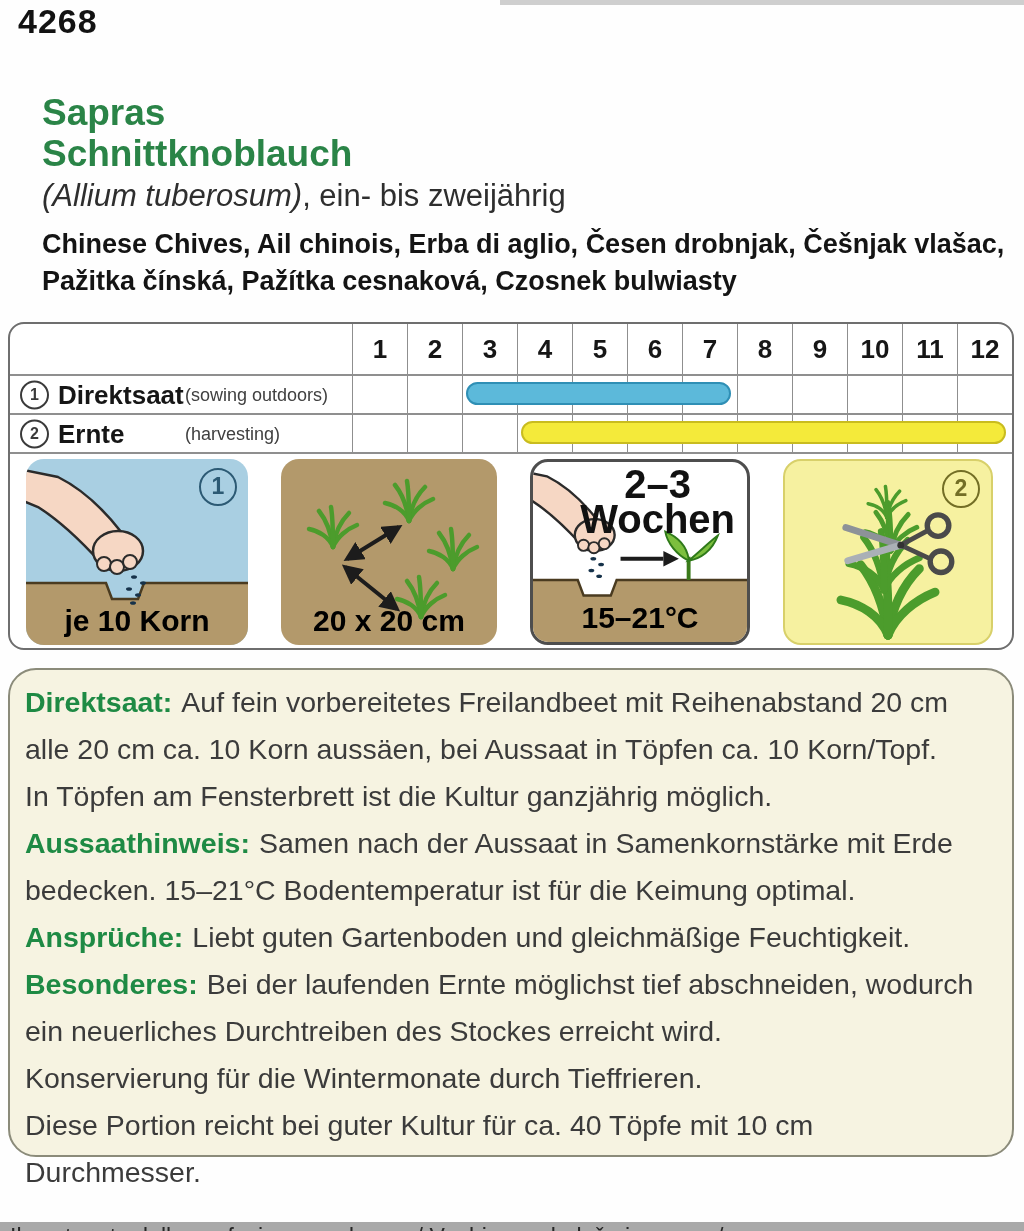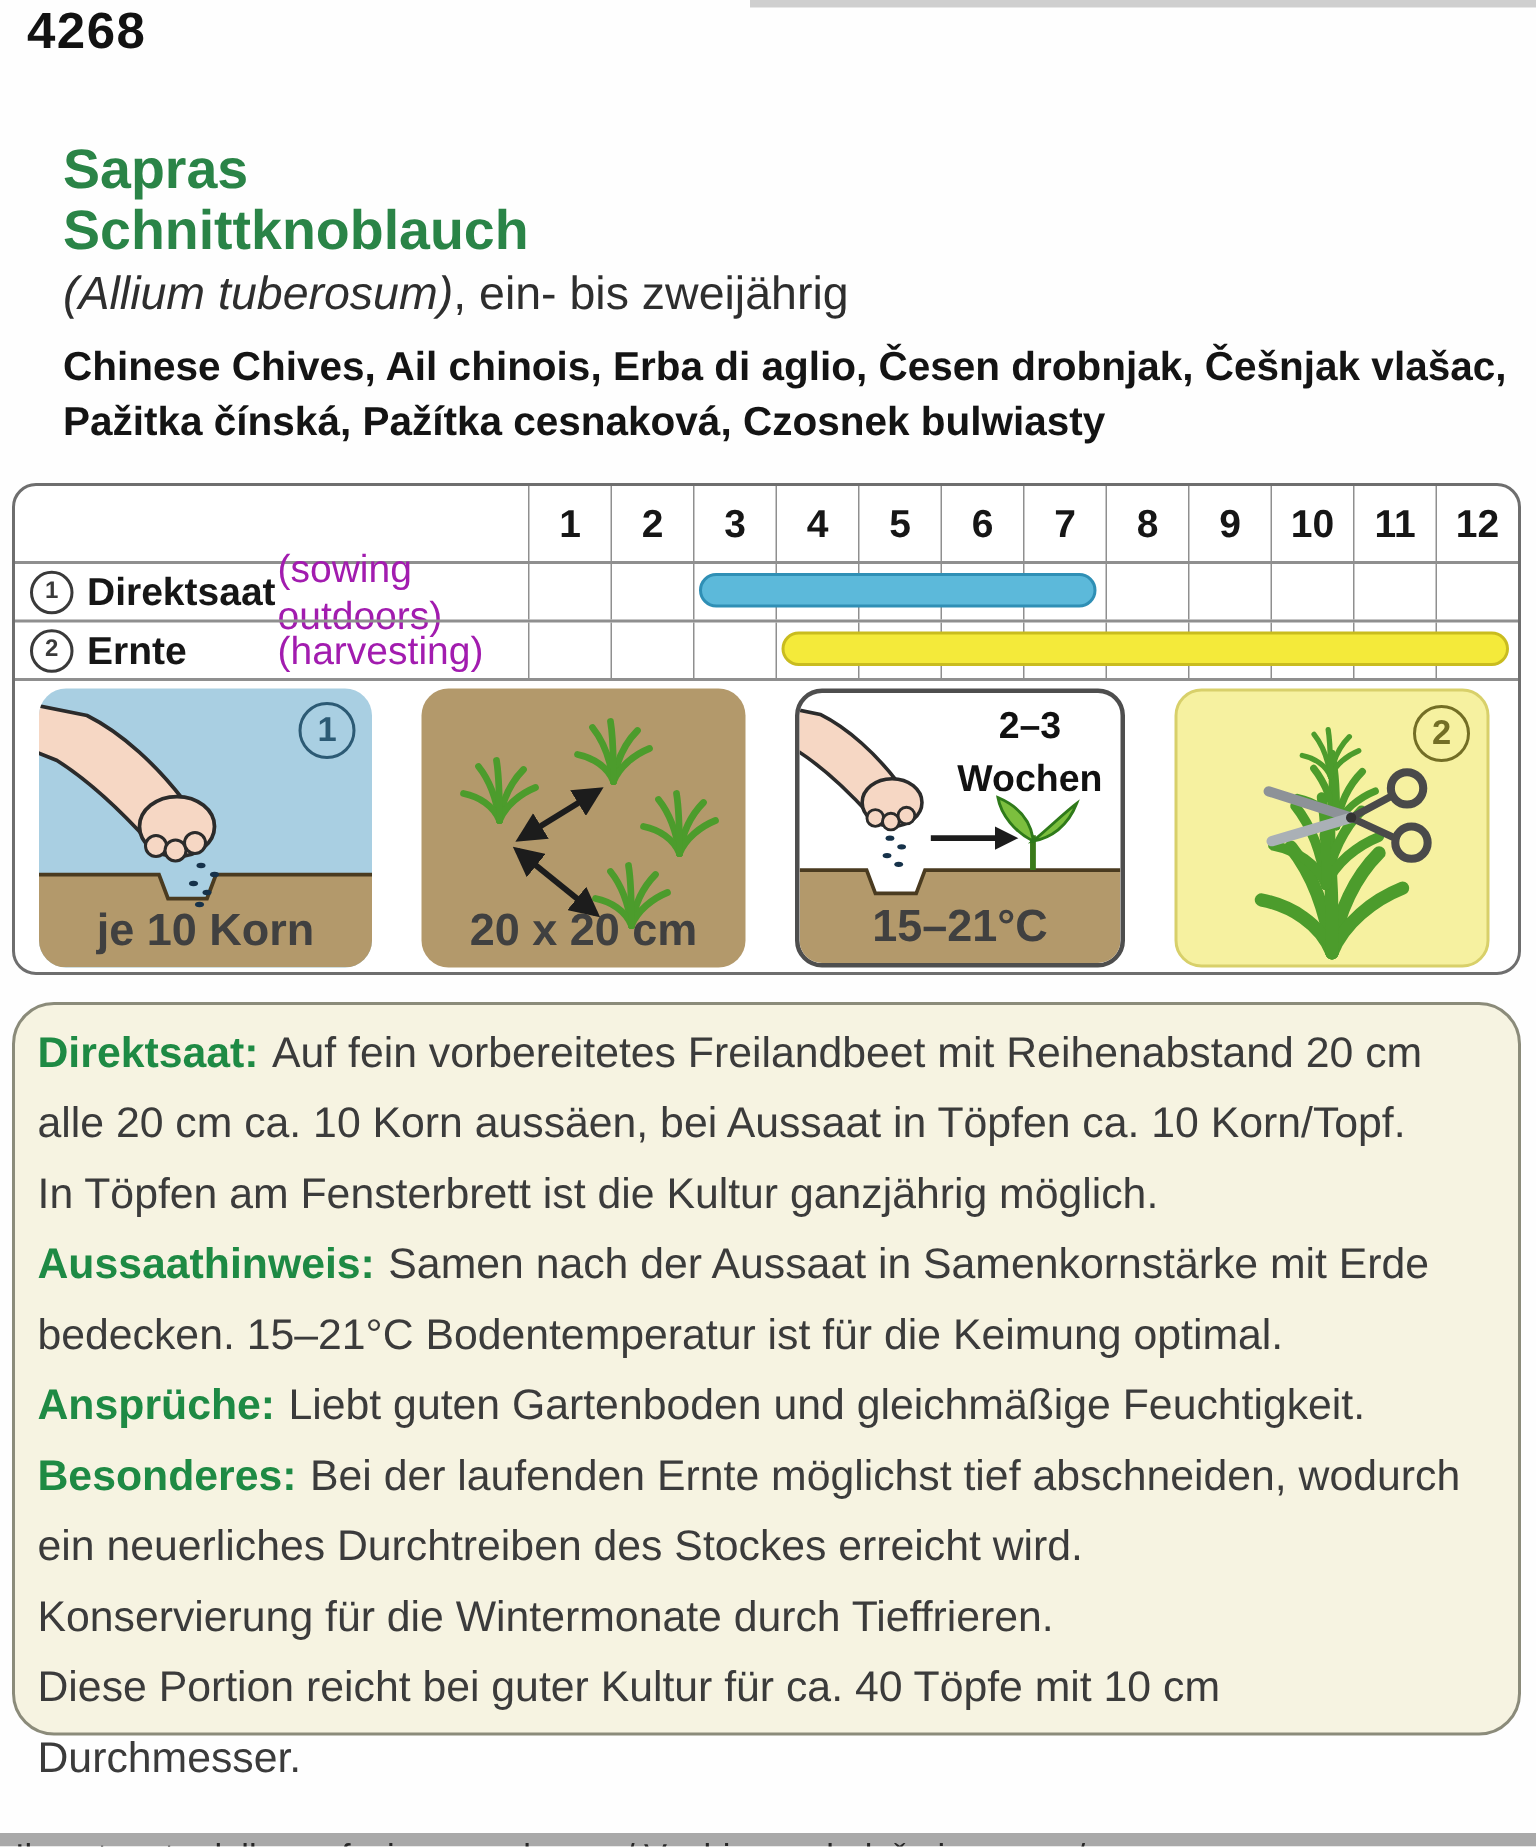--- a/index.html
+++ b/index.html
@@ -30,39 +30,39 @@
   .cal-row.data.last{border-bottom:2px solid #8f8f8f;}
   .cal-spacer,.cal-label{width:342px;flex:0 0 342px;position:relative;}
   .cal-cell{flex:1 1 0;border-left:1.5px solid #8f8f8f;display:flex;align-items:center;justify-content:center;}
   .cal-row.header .cal-cell{font-size:26px;font-weight:bold;color:#161616;}
   .row-circ{
     position:absolute;left:10px;top:50%;transform:translateY(-50%);
     width:25px;height:25px;border:2px solid #3a3a3a;border-radius:50%;
     font-size:16px;font-weight:bold;color:#3a3a3a;text-align:center;line-height:24px;
   }
   .row-name{position:absolute;left:48px;top:50%;transform:translateY(-50%);font-size:26px;font-weight:bold;color:#161616;}
-  .row-sub{position:absolute;left:175px;top:50%;transform:translateY(-50%);font-size:26px;color:#a21caf;}
+  .row-sub{position:absolute;left:175px;top:50%;transform:translateY(-50%);font-size:18px;color:#404040;}
   .bar-layer{position:absolute;left:342px;right:0;top:0;bottom:0;}
   .bar{position:absolute;top:6px;height:23px;border-radius:12px;box-sizing:border-box;}
 
   
   .picto-row{position:absolute;left:0;right:0;top:132px;bottom:0;display:flex;align-items:center;padding:0 16px;gap:33px;}
   .picto{position:relative;height:186px;border-radius:18px;overflow:hidden;flex:0 0 auto;}
   .picto svg{position:absolute;left:0;top:0;width:100%;height:100%;}
   .p1{width:222px;background:#a9cfe2;}
   .p2{width:216px;background:#b3996b;}
   .p3{width:220px;background:#ffffff;border:3px solid #4e4e4e;box-sizing:border-box;}
   .p4{width:210px;background:#f6f1a0;border:2px solid #d8d06a;box-sizing:border-box;}
   .picto-caption{position:absolute;bottom:7px;left:0;width:100%;text-align:center;
-    font-size:30px;font-weight:bold;color:#404040;}
+    font-size:30px;font-weight:bold;color:#000000;}
   .picto-num{position:absolute;top:9px;right:11px;width:34px;height:34px;border-radius:50%;
     text-align:center;line-height:33px;font-size:23px;font-weight:bold;}
   .p1 .picto-num{border:2.5px solid #2c5a74;color:#2c5a74;}
   .p4 .picto-num{border:2.5px solid #736e25;color:#736e25;}
-  .weeks-label{position:absolute;top:5px;right:12px;text-align:center;font-size:25px;font-weight:bold;color:#111;line-height:35px;margin-left:21px;}
+  .weeks-label{position:absolute;top:5px;right:12px;text-align:center;font-size:40px;font-weight:bold;color:#111;line-height:35px;margin-left:21px;}
 
   
   .instr-box{
     position:absolute;left:8px;top:668px;width:1006px;height:489px;box-sizing:border-box;
     background:#f6f3e1;border:2.5px solid #8b8b7a;border-radius:28px;
     padding:9px 15px;font-size:28.5px;line-height:47px;color:#3b3b3b;
   }
   .ins-head{color:#1e8a44;font-weight:bold;}
   .ins-head:not(:empty){margin-right:9px;}
 

